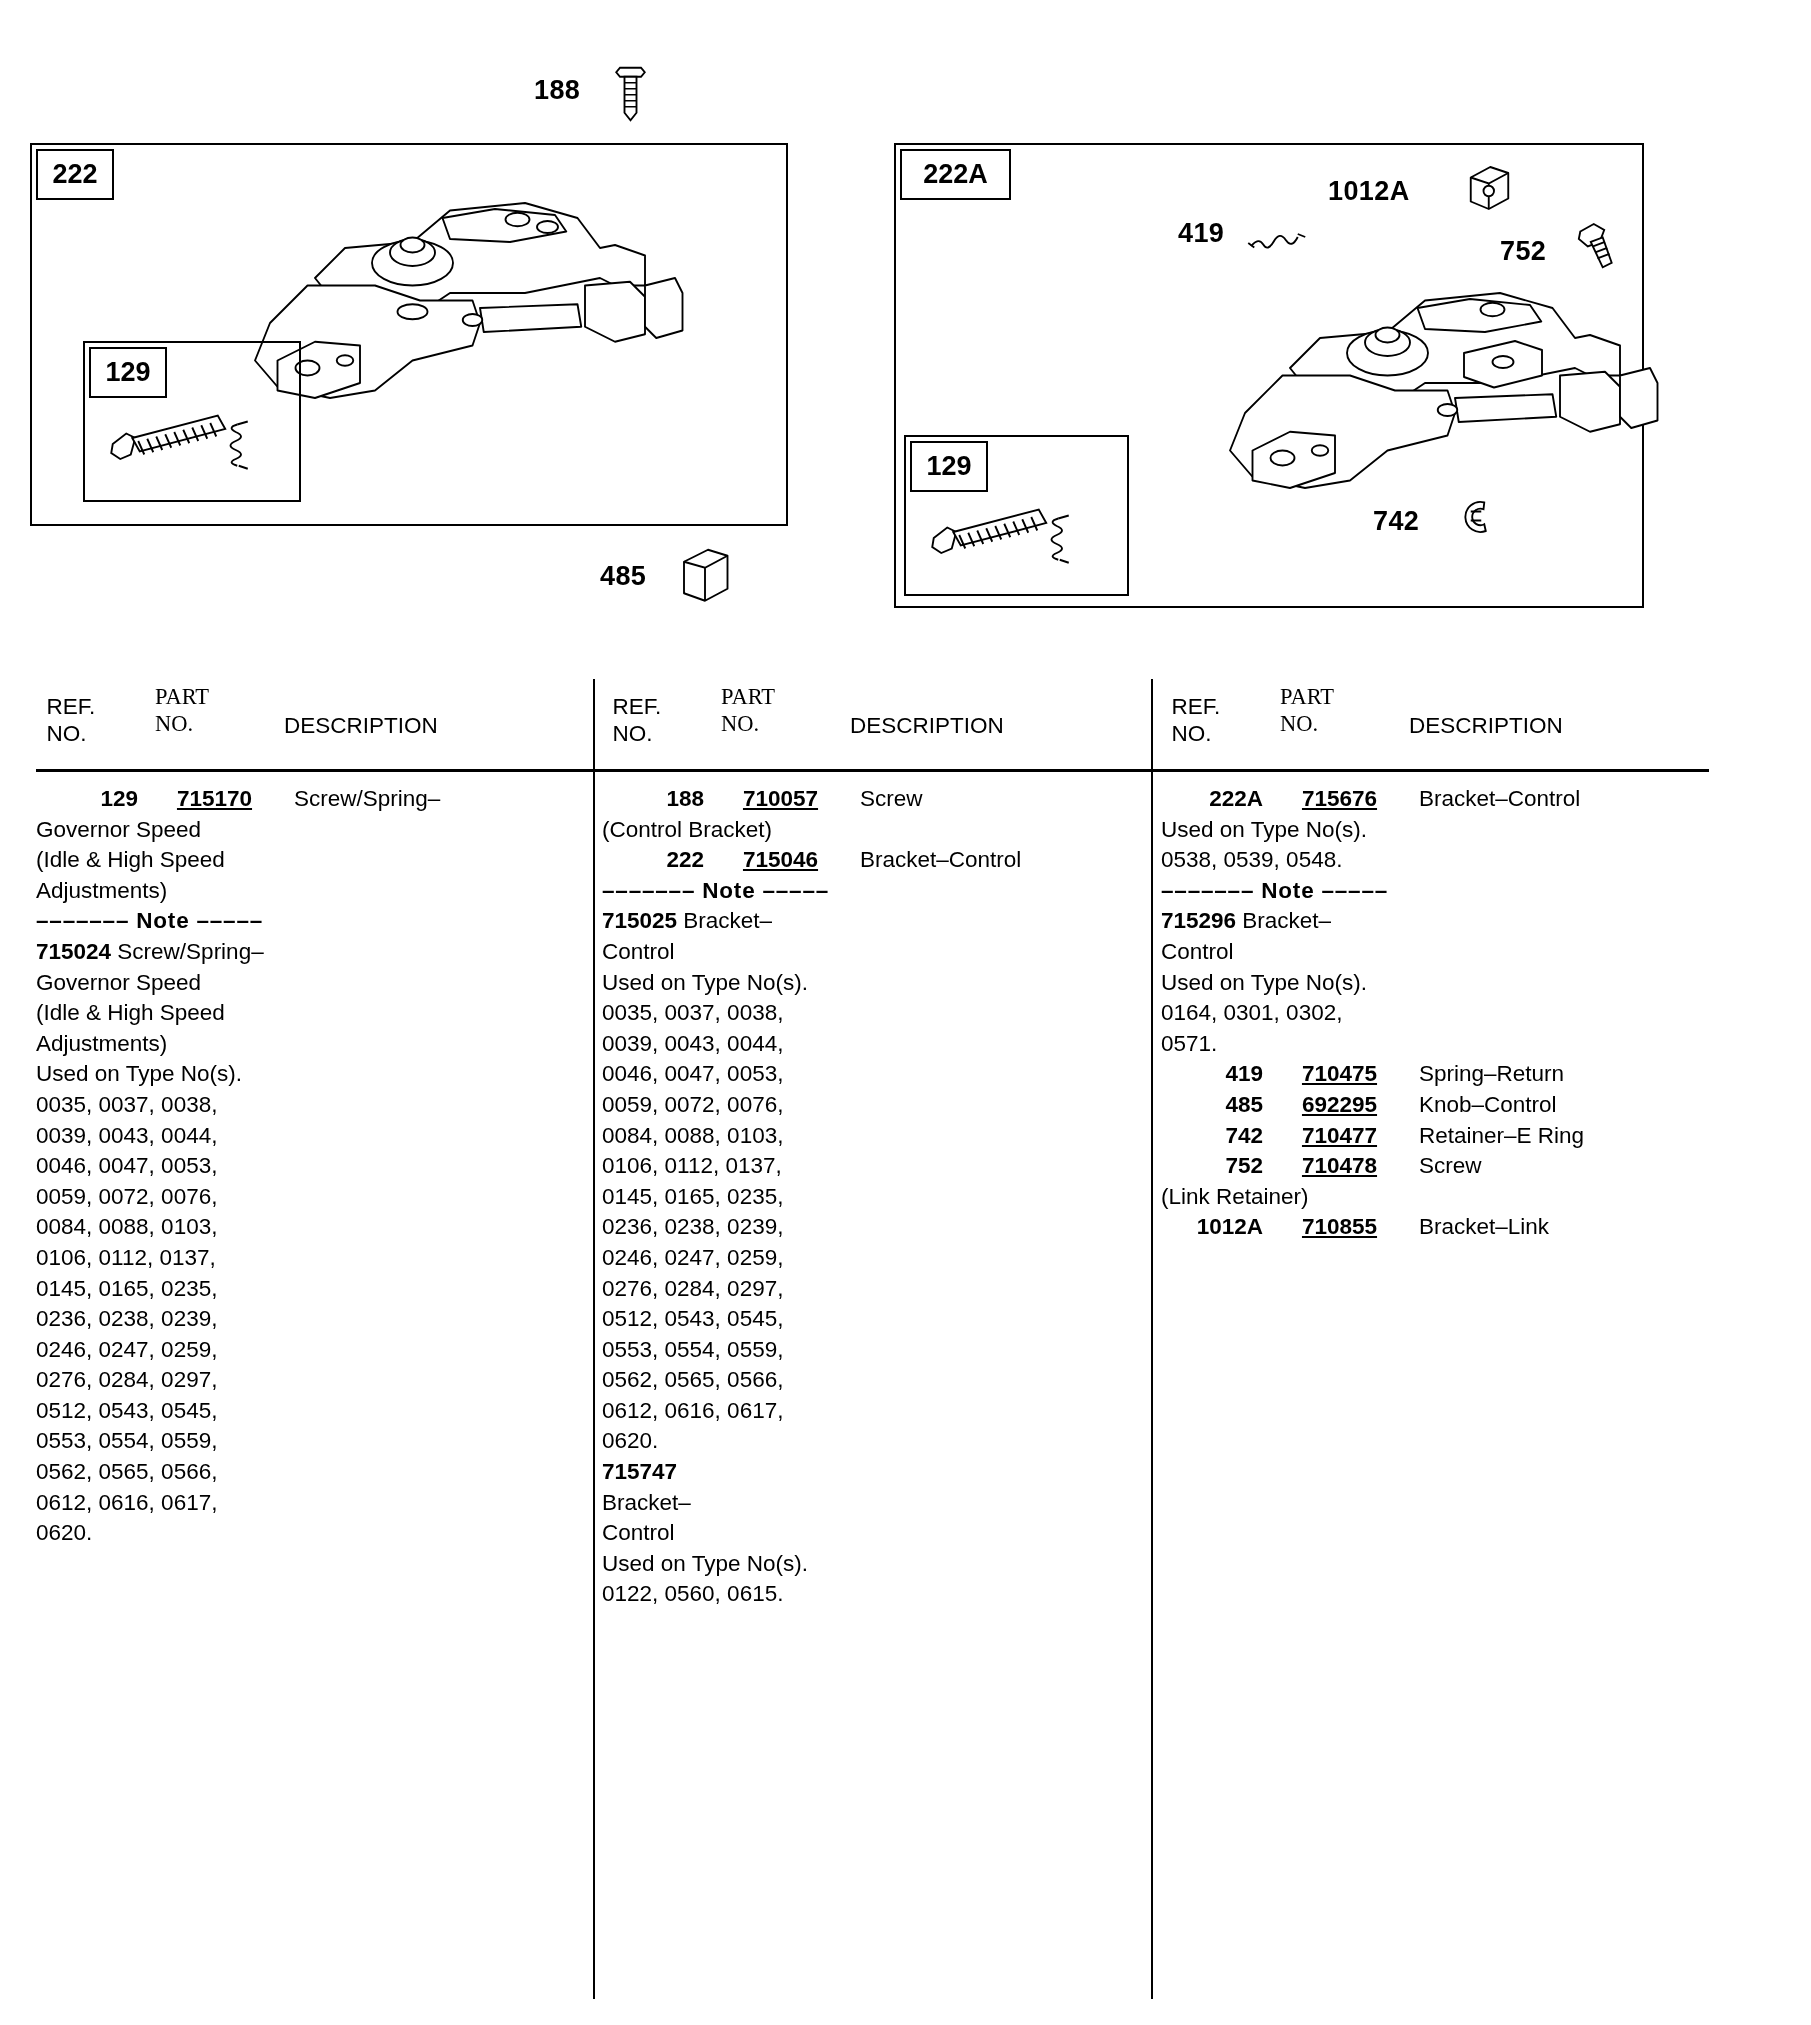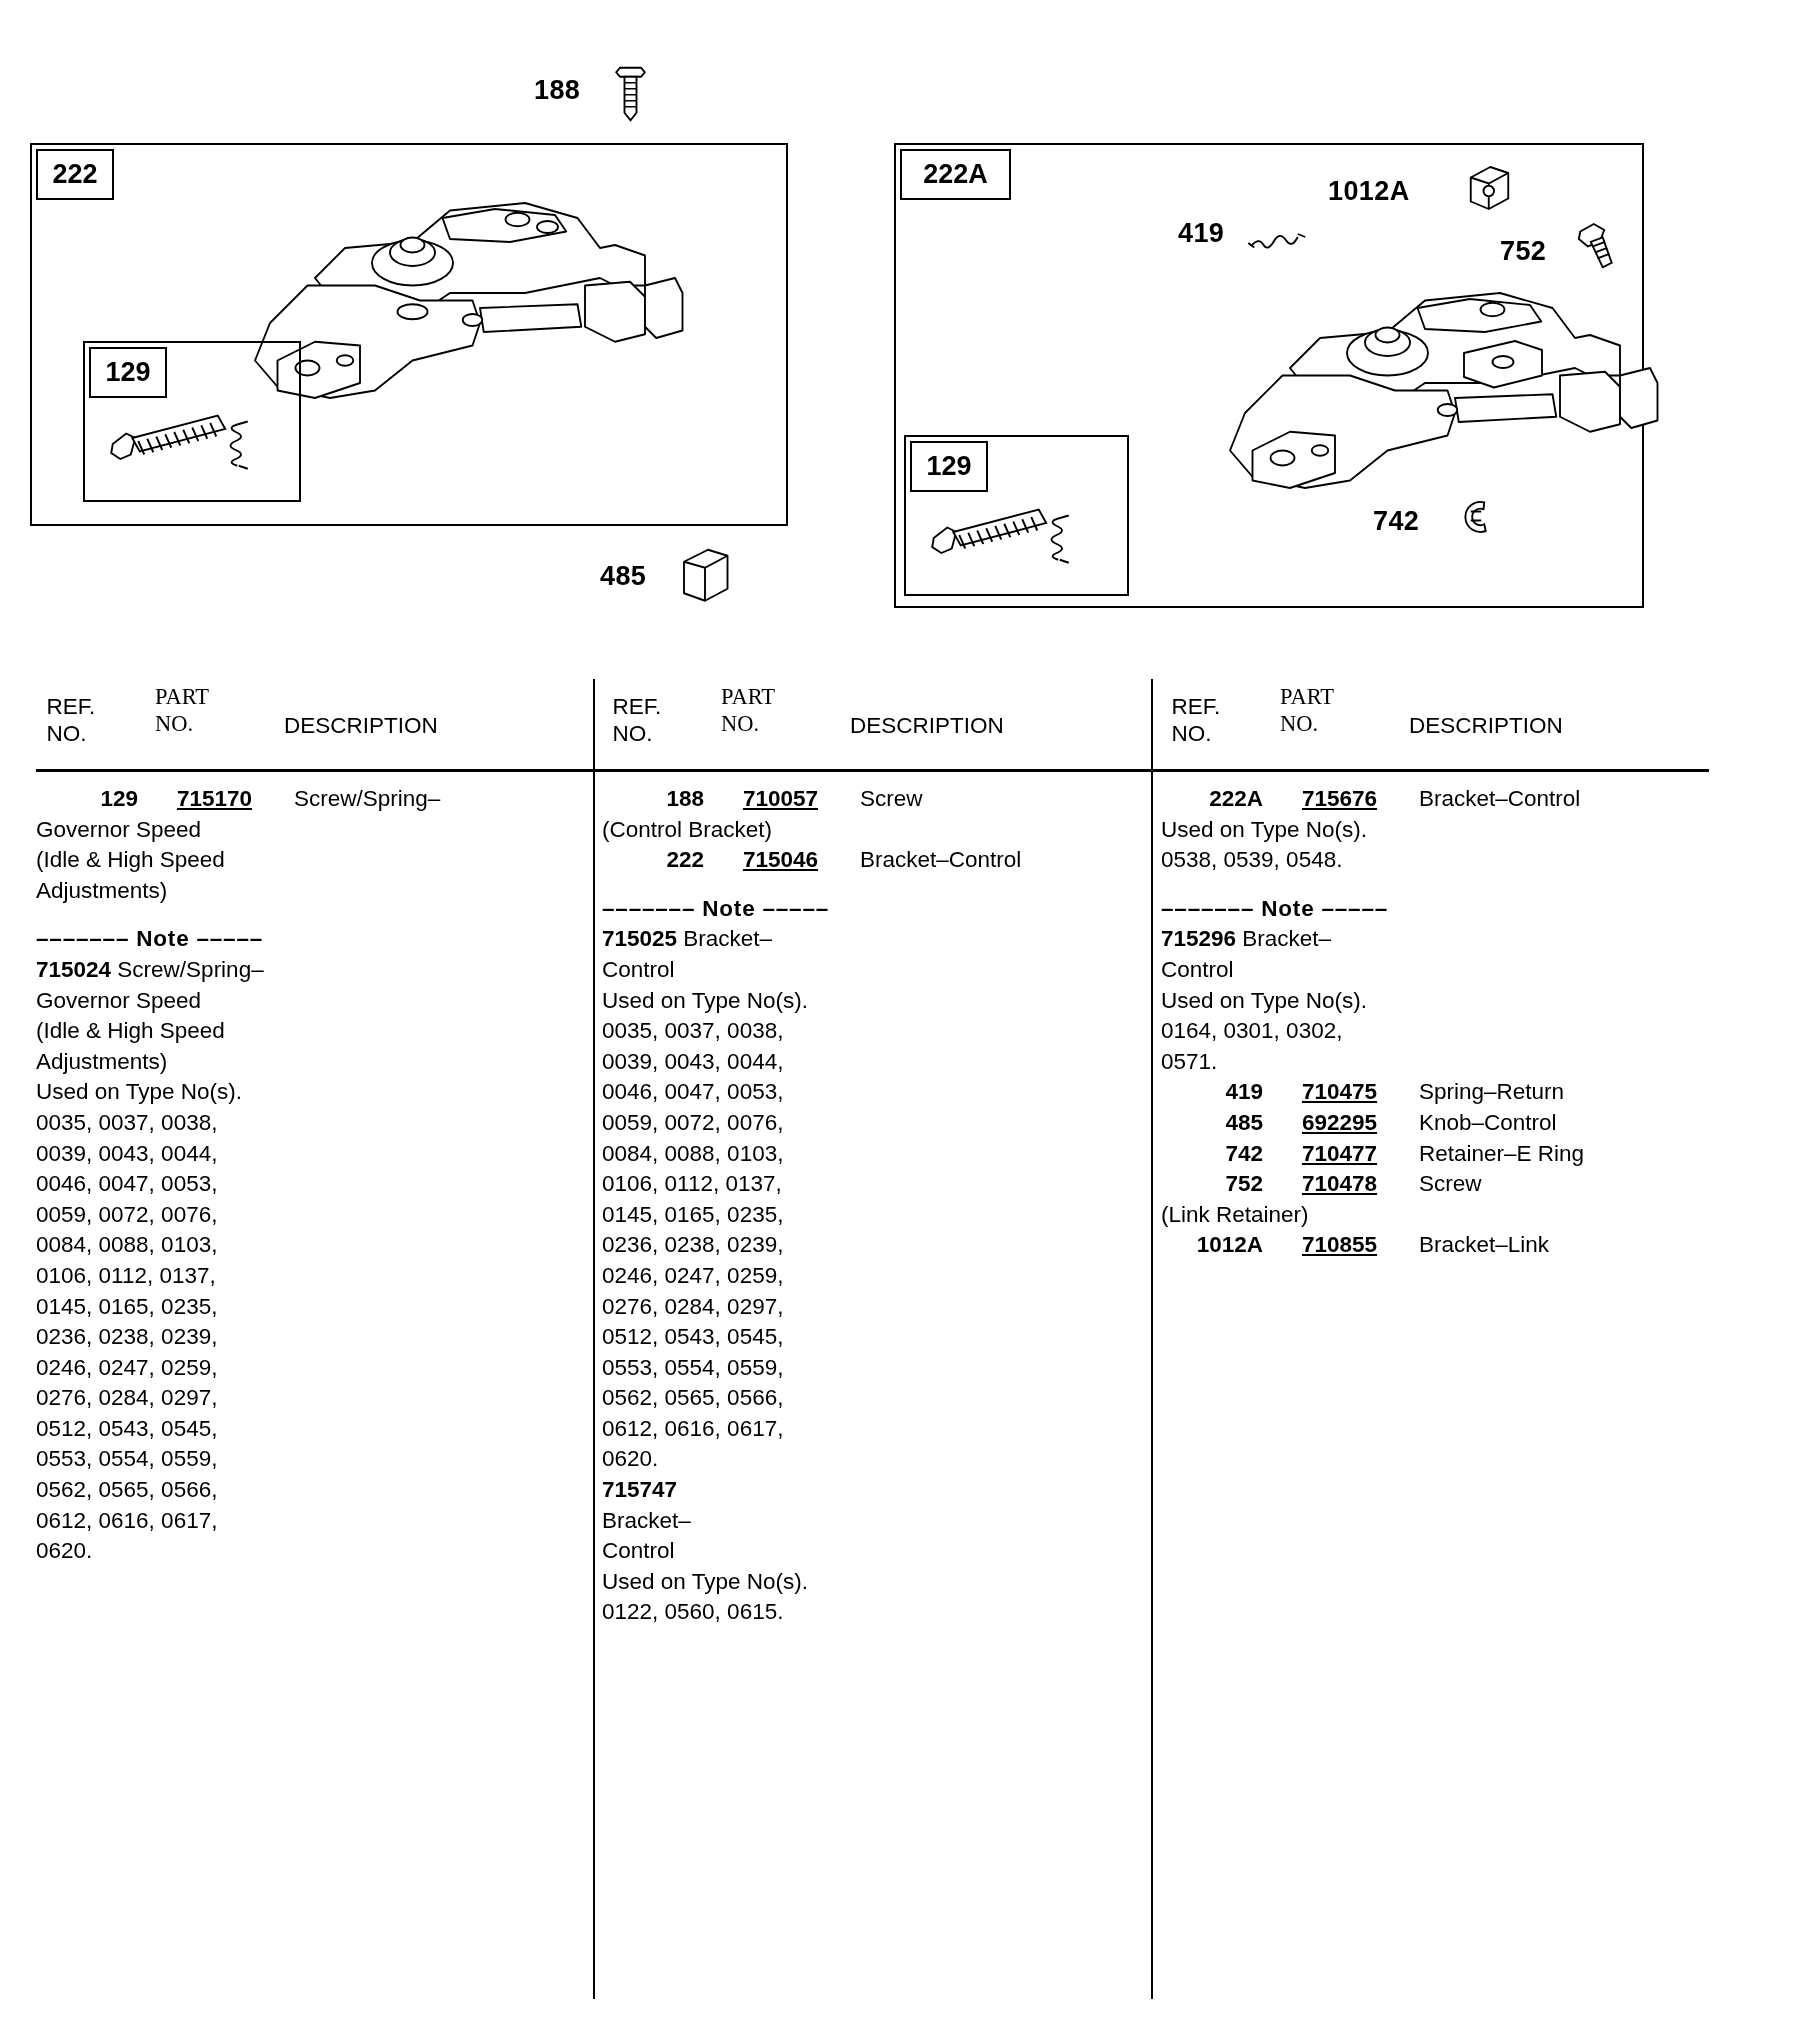--- a/index.html
+++ b/index.html
@@ -117,21 +117,20 @@
     text-decoration: underline;
   }
   .r-desc {
     margin-left: 258px;
     white-space: pre-line;
   }
   .r-desc .bold { font-weight: bold; }
   .note {
     font-weight: bold;
     letter-spacing: 0.8px;
-    margin-top: 18px;
   }
   .blk { display:block; }
 </style>
 </head>
 <body>
 
 <div id="illustration">
 
   <div class="callout" style="left:534px; top:75px;">188</div>
   <svg style="position:absolute; left:608px; top:63px;" width="45" height="68" viewBox="0 0 60 90">

